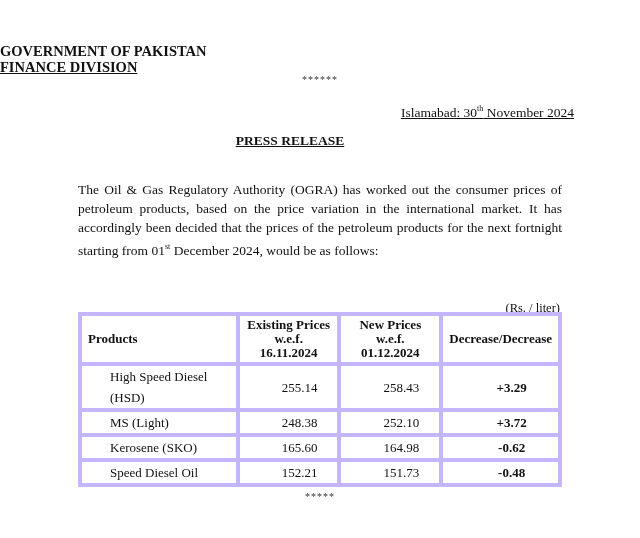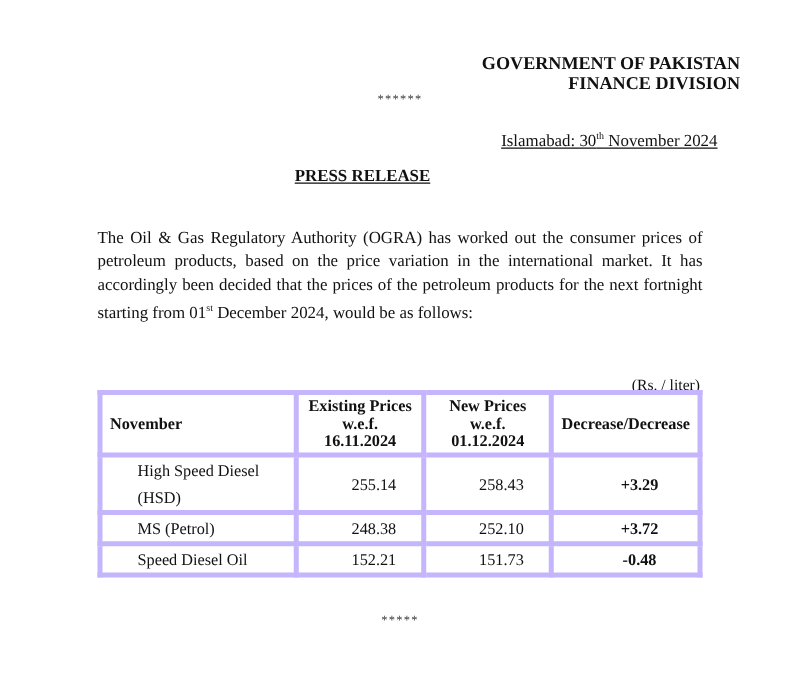--- a/index.html
+++ b/index.html
@@ -2,21 +2,21 @@
 <html><head>
 <meta charset="utf-8">
 <style>
   html, body { margin: 0; padding: 0; }
   body {
     width: 640px; height: 538px; background: #ffffff; color: #111;
     font-family: "Liberation Serif", "DejaVu Serif", serif;
     position: relative; overflow: hidden;
   }
   .abs { position: absolute; }
-  .hdr { left: 0; width: 592px; text-align: right; font-weight: bold; font-size: 14.5px; line-height: 17px; }
+  .hdr { left: 0; width: 592px; text-align: left; font-weight: bold; font-size: 14.5px; line-height: 17px; }
   .stars { left: 0; width: 640px; text-align: center; font-size: 10px; color: #333; letter-spacing: 1px; }
   .date { right: 66px; top: 104px; font-size: 13.5px; text-decoration: underline; }
   .date sup { font-size: 8px; }
   .title { left: 0; width: 580px; top: 133px; text-align: center; font-weight: bold; font-size: 13.5px; }
   .title span { text-decoration: underline; }
   .para { left: 78px; width: 484px; top: 180px; font-size: 13.5px; line-height: 19px; text-align: justify; text-align-last: left; }
   .para sup { font-size: 8px; }
   .unit { right: 80px; top: 301px; font-size: 12.5px; }
   table { position: absolute; left: 78px; top: 312px; width: 484px; border-collapse: collapse; font-size: 13px; }
   th, td { border: 4px solid #c4b5fd; padding: 0 6px; }
@@ -24,35 +24,35 @@
   th.prod { text-align: left; }
   td { height: 21px; line-height: 21px; text-align: center; padding-left: 28px; }
   td.prod { text-align: left; }
   td.chg { font-weight: bold; }
   .endstars { left: 0; width: 640px; top: 491px; text-align: center; font-size: 10px; color: #333; letter-spacing: 1px; }
 </style>
 </head>
 <body>
 
 <div class="abs hdr" style="top:43px;">GOVERNMENT OF PAKISTAN</div>
-<div class="abs hdr" style="top:59px;">FINANCE DIVISION</div>
+<div class="abs hdr" style="top:59px;text-decoration:underline;">FINANCE DIVISION</div>
 <div class="abs stars" style="top:74px;">******</div>
 
 <div class="abs date"><span>Islamabad: 30</span><sup>th</sup><span> November 2024</span></div>
 
 <div class="abs title"><span>PRESS RELEASE</span></div>
 
 <div class="abs para"><span>The Oil &amp; Gas Regulatory Authority (OGRA) has worked out the consumer prices of petroleum products, based on the price variation in the international market. It has accordingly been decided that the prices of the petroleum products for the next fortnight starting from 01</span><sup>st</sup><span> December 2024, would be as follows:</span></div>
 
 <div class="abs unit">(Rs. / liter)</div>
 
 <table>
   <thead>
     <tr>
-      <th class="prod" style="width:158px;">November</th>
+      <th class="prod" style="width:158px;">Products</th>
       <th style="width:92px;">
         <div>Existing Prices</div>
         <div>w.e.f.</div>
         <div>16.11.2024</div>
       </th>
       <th style="width:92px;">
         <div>New Prices</div>
         <div>w.e.f.</div>
         <div>01.12.2024</div>
       </th>
@@ -60,24 +60,30 @@
     </tr>
   </thead>
   <tbody>
     <tr>
       <td class="prod">High Speed Diesel (HSD)</td>
       <td>255.14</td>
       <td>258.43</td>
       <td class="chg">+3.29</td>
     </tr>
     <tr>
-      <td class="prod">MS (Petrol)</td>
+      <td class="prod">MS (Light)</td>
       <td>248.38</td>
       <td>252.10</td>
       <td class="chg">+3.72</td>
+    </tr>
+    <tr>
+      <td class="prod">Kerosene (SKO)</td>
+      <td>165.60</td>
+      <td>164.98</td>
+      <td class="chg">-0.62</td>
     </tr>
     <tr>
       <td class="prod">Speed Diesel Oil</td>
       <td>152.21</td>
       <td>151.73</td>
       <td class="chg">-0.48</td>
     </tr>
   </tbody>
 </table>
 

